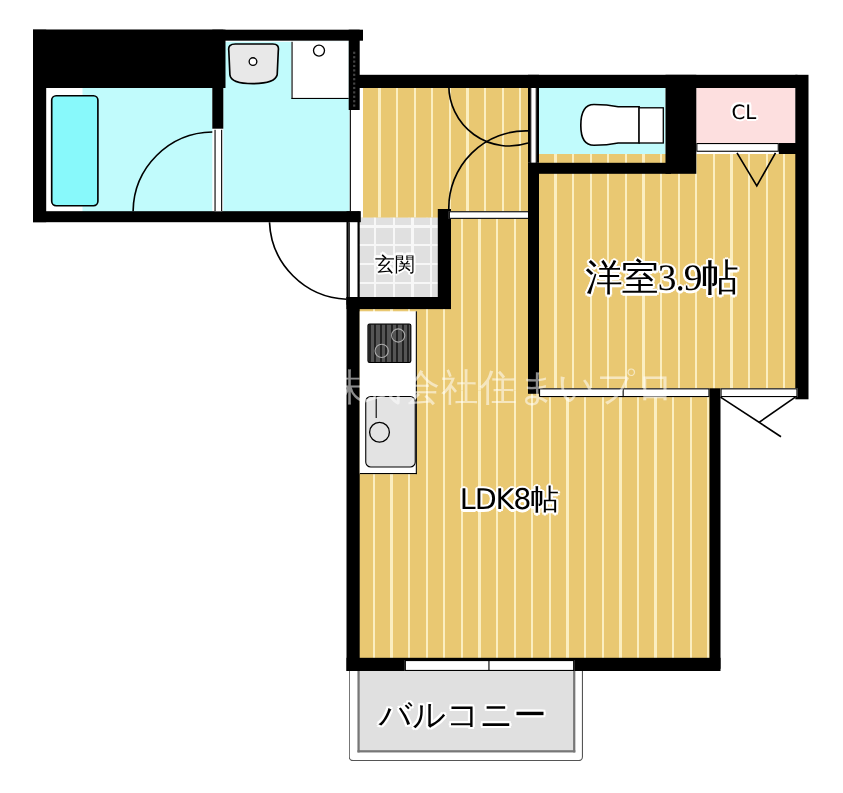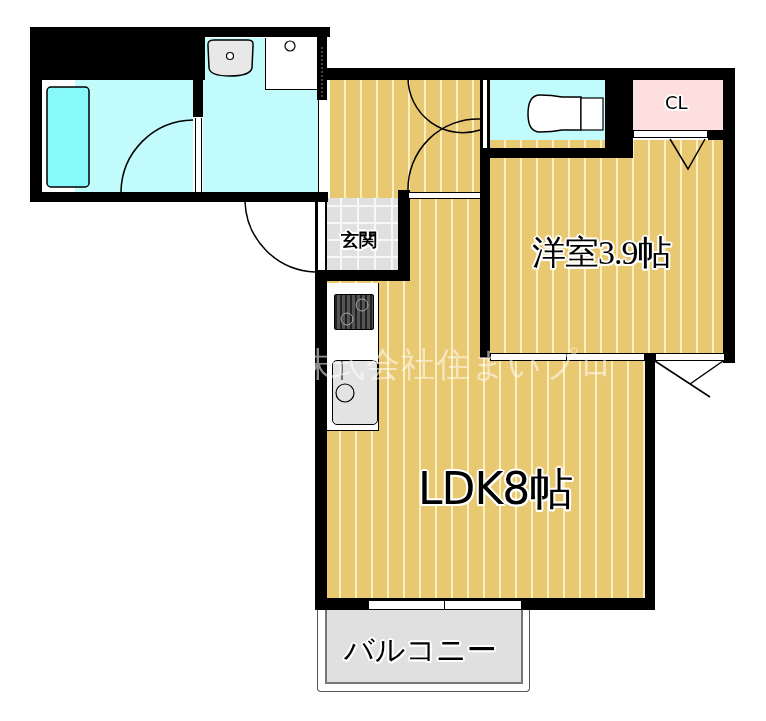--- a/index.html
+++ b/index.html
@@ -108,17 +108,17 @@
   <polyline points="723,361 690,384" fill="none" stroke="#000" stroke-width="1.5"></polyline>
 
   <circle cx="347" cy="319" r="6" fill="none" stroke="#aaa" stroke-width="1"></circle>
   <circle cx="362" cy="305" r="6" fill="none" stroke="#aaa" stroke-width="1"></circle>
 
   <path d="M342,361 L342,380" stroke="#000" stroke-width="1"></path>
   <circle cx="345" cy="393" r="9" fill="#e3e3e3" stroke="#000" stroke-width="1.2"></circle>
 </svg>
 
 <div class="label" style="left:665px;top:92px;font-size:18px;">CL</div>
-<div class="label" style="left:341px;top:228px;font-size:18px;font-weight:bold;">玄関</div>
+<div class="label" style="left:341px;top:228px;font-size:18px;">玄関</div>
 <div class="label" style="left:532px;top:230px;font-size:34px;letter-spacing:-1px;font-family:Liberation Serif, serif;">洋室3.9帖</div>
-<div class="watermark" style="left:296px;top:342px;">株式会社住まいプロ</div>
-<div class="label" style="left:418px;top:460px;font-size:44px;letter-spacing:-1px;">LDK8帖</div>
+<div class="watermark" style="left:296px;top:330px;">株式会社住まいプロ</div>
+<div class="label" style="left:418px;top:437px;font-size:26px;letter-spacing:-1px;">LDK8帖</div>
 <div class="label" style="left:344px;top:630px;font-size:30px;">バルコニー</div>
 
 </body></html>

